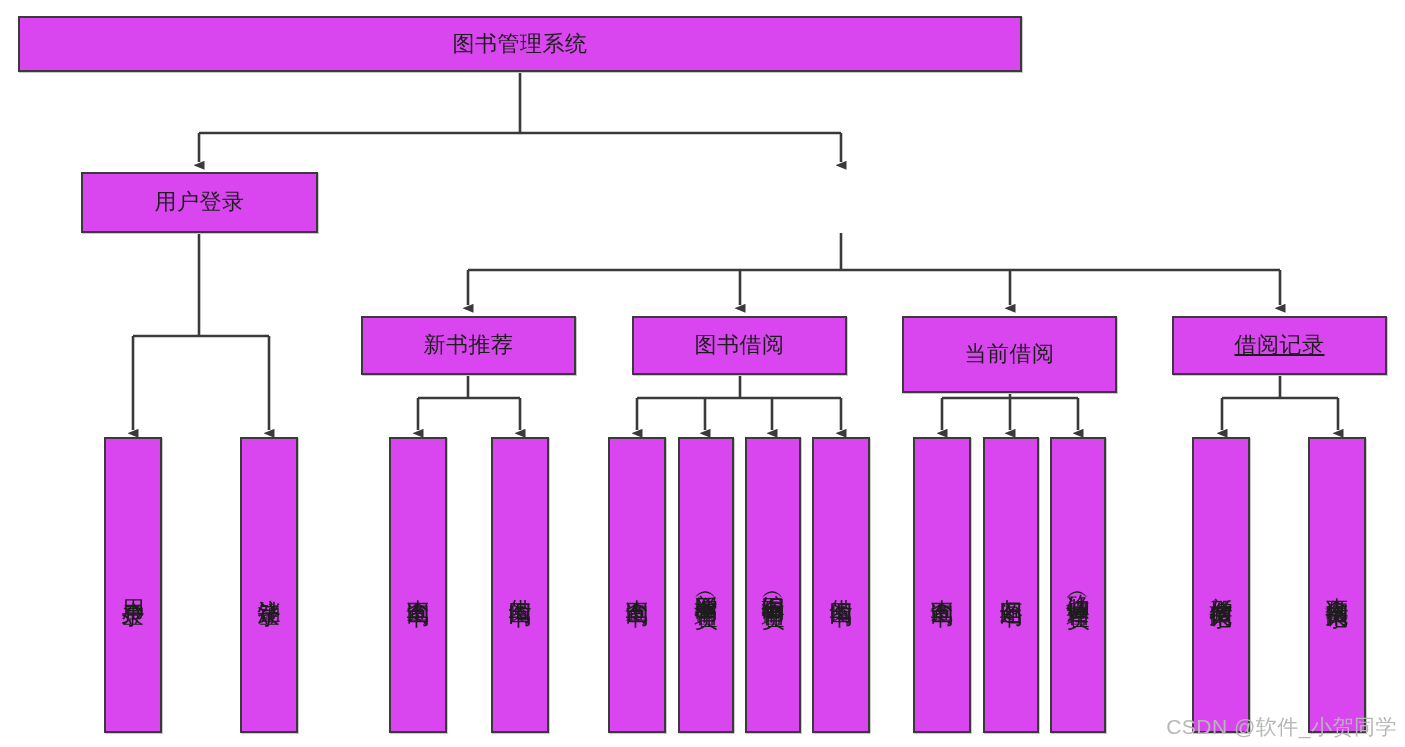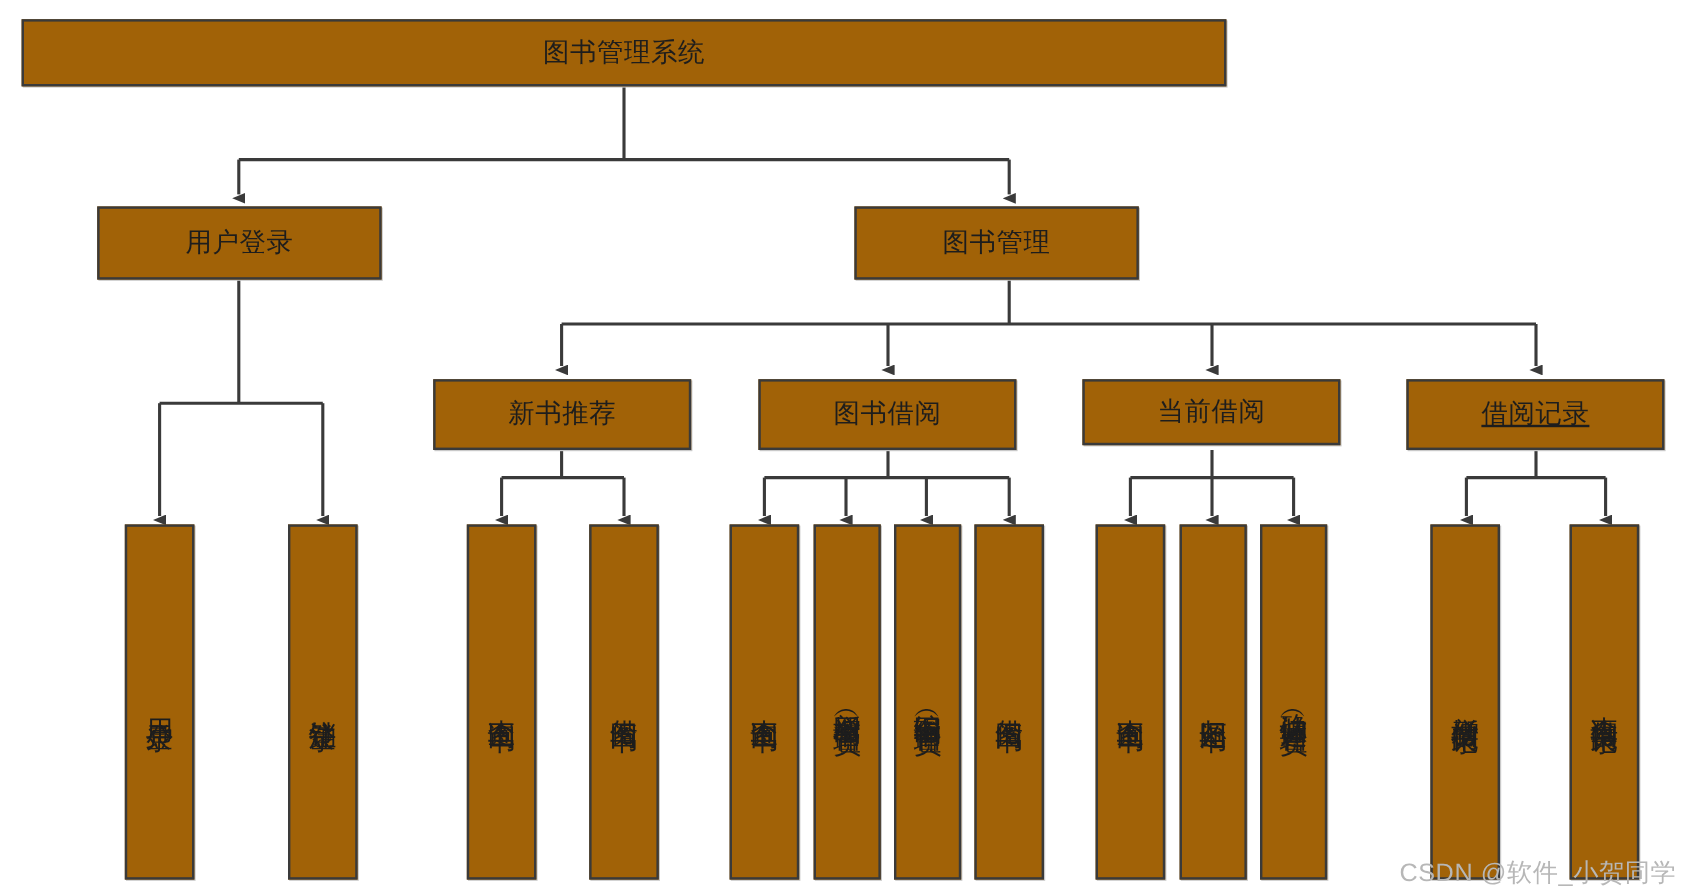--- a/index.html
+++ b/index.html
@@ -21,21 +21,21 @@
     position: absolute;
     left: 0;
     top: 0;
     width: 1405px;
     height: 747px;
     pointer-events: none;
   }
   .node {
     position: absolute;
     box-sizing: border-box;
-    background: #a16207;
+    background: #d946ef;
     border: 2px solid #3a3a3a;
     box-shadow: 1px 1px 0 0 #c9c9c9;
     display: flex;
     align-items: center;
     justify-content: center;
     color: #1d1d1d;
     z-index: 2;
   }
   .node.horiz {
     font-size: 22px;
@@ -125,31 +125,28 @@
     </g>
   </svg>
 
   <div class="node horiz" style="left:18px; top:16px; width:1004px; height:56px;">
     <span>图书管理系统</span>
   </div>
 
   <div class="node horiz" style="left:81px; top:172px; width:237px; height:61px;">
     <span>用户登录</span>
   </div>
-  <div class="node horiz" style="left:712px; top:172px; width:237px; height:61px;">
-    <span>图书管理</span>
-  </div>
 
   <div class="node horiz" style="left:361px; top:316px; width:215px; height:59px;">
     <span>新书推荐</span>
   </div>
   <div class="node horiz" style="left:632px; top:316px; width:215px; height:59px;">
     <span>图书借阅</span>
   </div>
-  <div class="node horiz" style="left:902px; top:316px; width:215px; height:55px;">
+  <div class="node horiz" style="left:902px; top:316px; width:215px; height:77px;">
     <span>当前借阅</span>
   </div>
   <div class="node horiz" style="left:1172px; top:316px; width:215px; height:59px;text-decoration:underline;">
     <span>借阅记录</span>
   </div>
 
   <div class="node vert" style="left:104px; top:437px; width:58px; height:296px;">
     <span class="vtext">用户登录</span>
   </div>
   <div class="node vert" style="left:240px; top:437px; width:58px; height:296px;">

